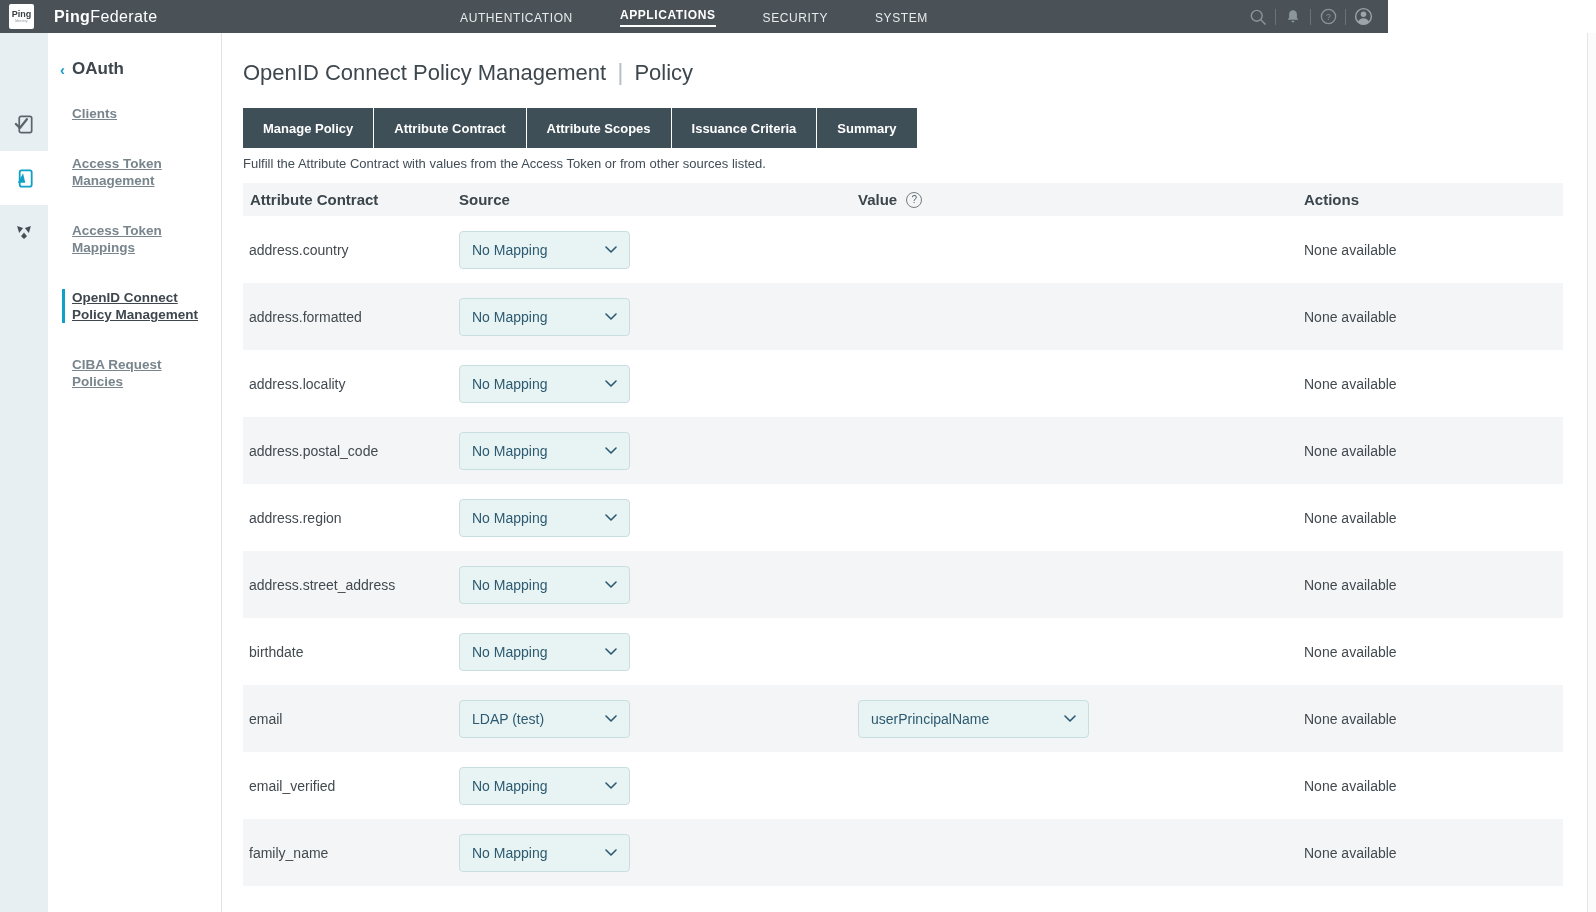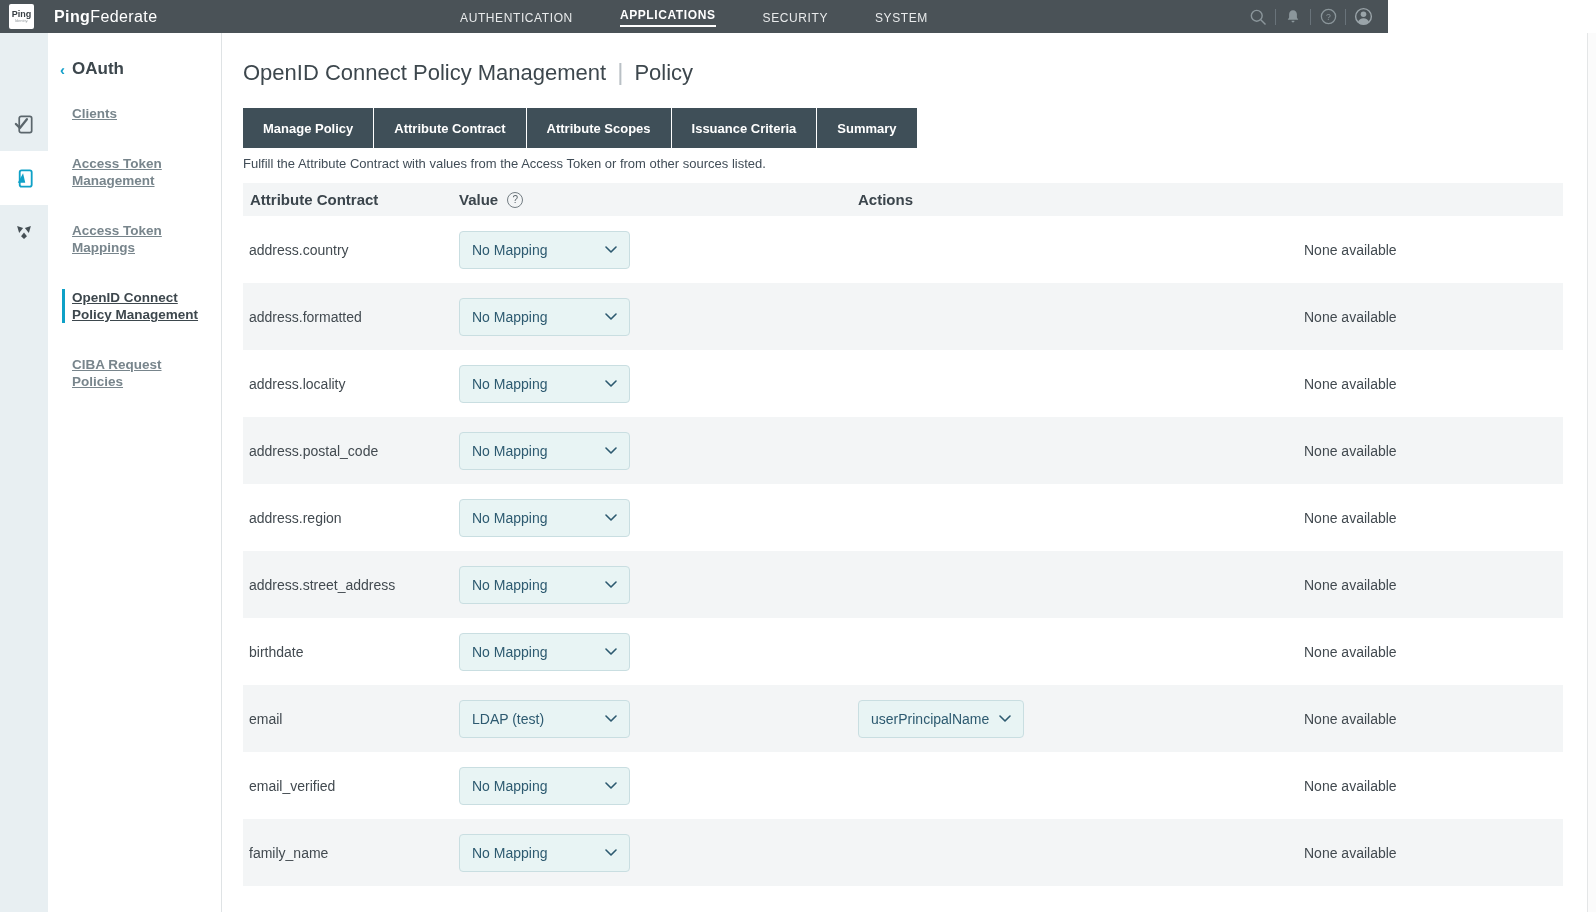--- a/index.html
+++ b/index.html
@@ -71,21 +71,21 @@
                font-size:10px; font-weight:400; color:#5a646a; margin-left:9px; }
   .trow { height:67px; background:#fff; }
   .trow.alt { background:#f3f5f6; }
   .attr-label { padding-left:6px; font-size:14px; color:#424a50; }
   .actions-label { font-size:14px; color:#424a50; }
 
   .dropdown { display:inline-flex; align-items:center; justify-content:space-between;
               height:38px; background:#e8f4f4; border:1px solid #c9dee1; border-radius:4px;
               padding:0 12px; font-size:14px; color:#2d5a70; cursor:pointer; }
   .dd-source { width:171px; }
-  .dd-value  { width:166px; }
+  .dd-value  { width:231px; }
 </style>
 </head>
 <body>
 
 <div class="topbar">
   <div class="logo-box">
     <div class="logo-ping">Ping</div>
     <div class="logo-sub">Identity.</div>
   </div>
   <div class="brand">
@@ -198,20 +198,21 @@
       <div class="tab">Issuance Criteria</div>
 
       <div class="tab">Summary</div>
     </div>
 
   <div class="description">Fulfill the Attribute Contract with values from the Access Token or from other sources listed.</div>
 
   <div class="table">
     <div class="thead">
       <div class="hc1">Attribute Contract</div>
+      <div class="hc2">Source</div>
       <div class="hc3">
         <span>Value</span>
         <span class="help-circ">?</span>
       </div>
       <div class="hc4">Actions</div>
     </div>
 
     <div>
 
         <div class="trow">

